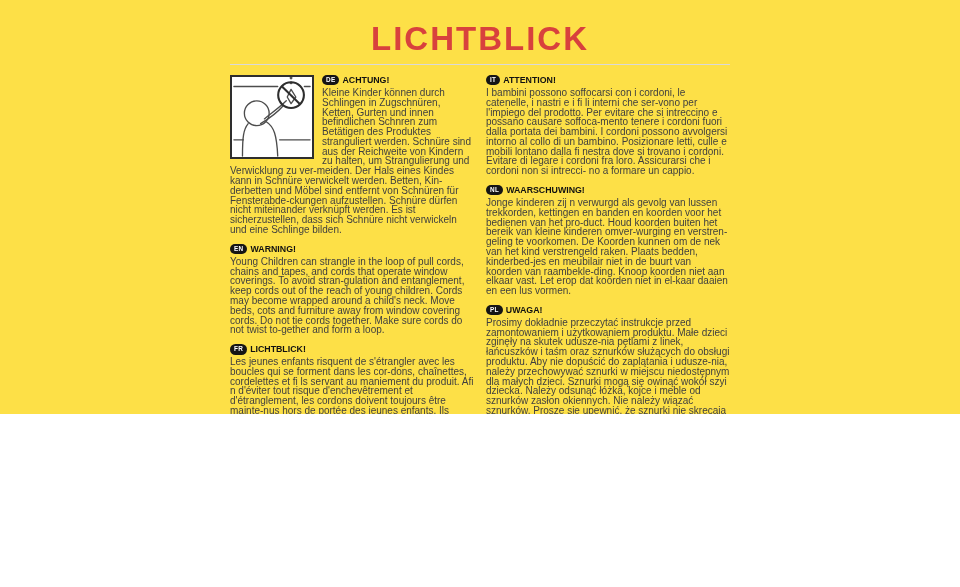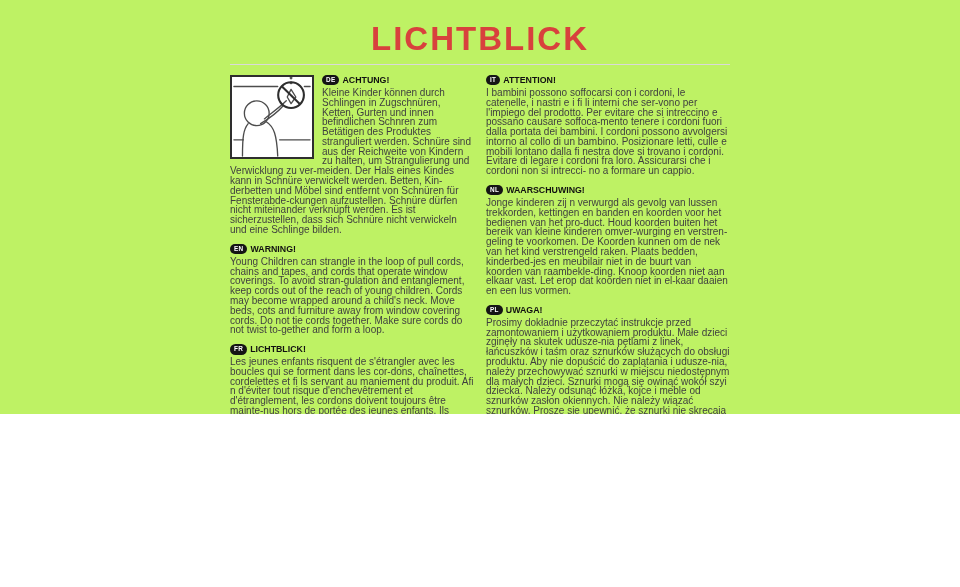--- a/index.html
+++ b/index.html
@@ -1,18 +1,18 @@
 <!DOCTYPE html>
 <html><head>
 <meta charset="utf-8">
 <style>
   * { margin:0; padding:0; box-sizing:border-box; }
   html,body { background:#ffffff; }
   .page {
-    width:960px; height:414px; background:#bef264; position:relative;
+    width:960px; height:414px; background:#fde047; position:relative;
     font-family:"Liberation Sans", sans-serif; color:#3f3f3f; overflow:hidden;
   }
   .content { width:500px; margin:0 auto; padding-top:22px; }
   .logo {
     text-align:center; font-size:33px; font-weight:bold; letter-spacing:2px;
     color:#d8413d; line-height:34px; font-family:"Liberation Sans", sans-serif;
   }
   .rule { border:none; border-top:1px solid #d9d9d9; margin-top:8px; }
   .rule-dark { border:none; border-top:1px solid #c0c0c0; }
 

